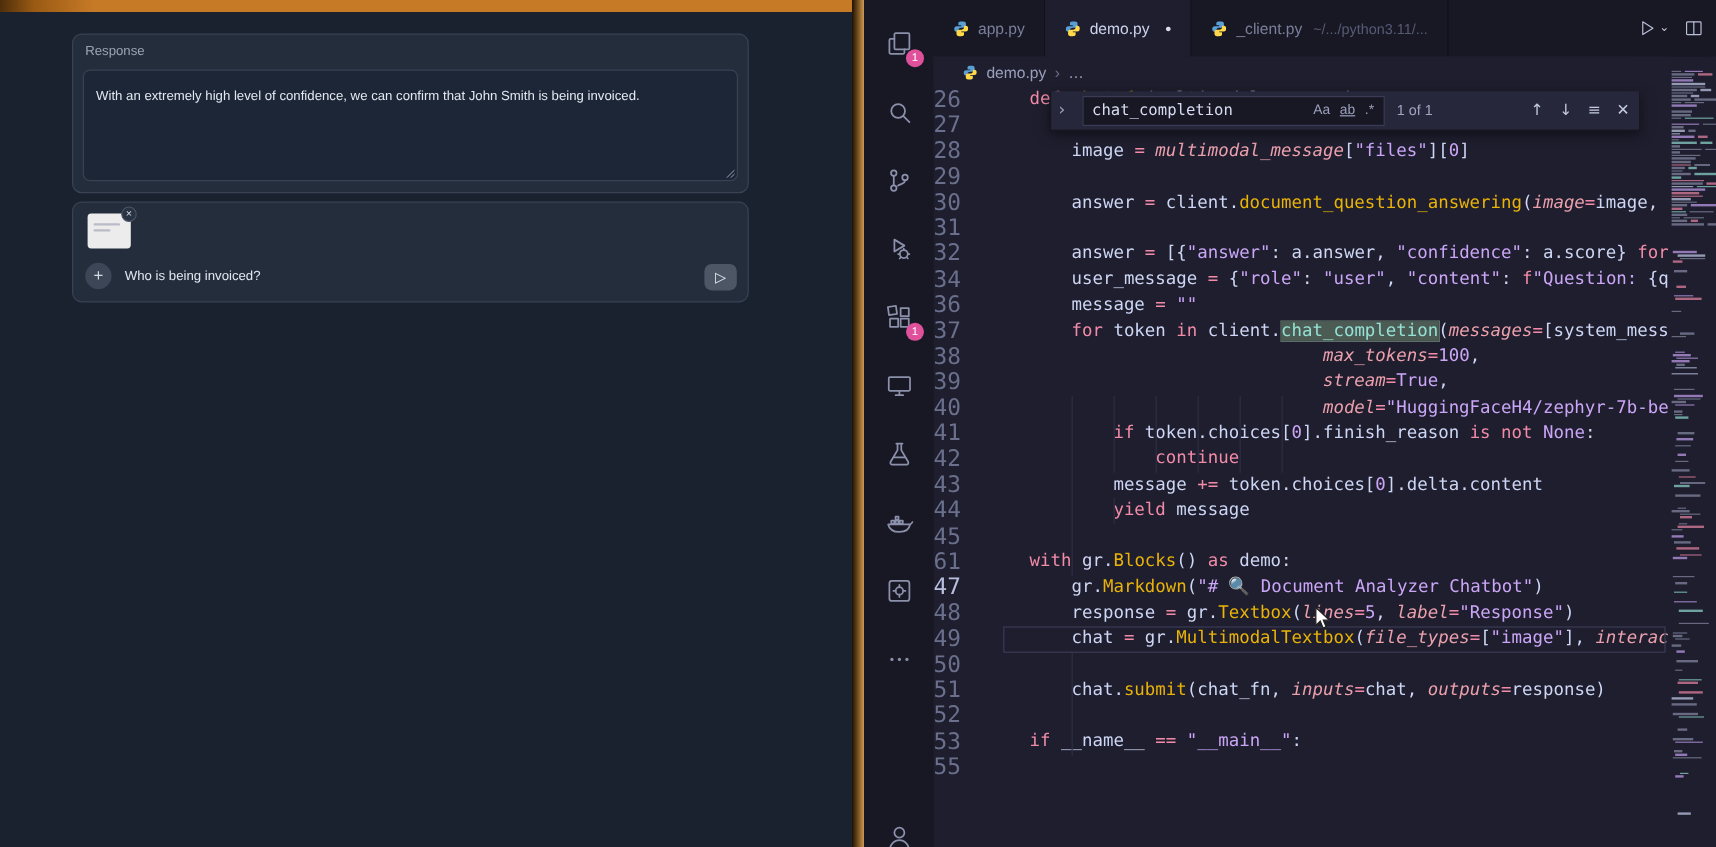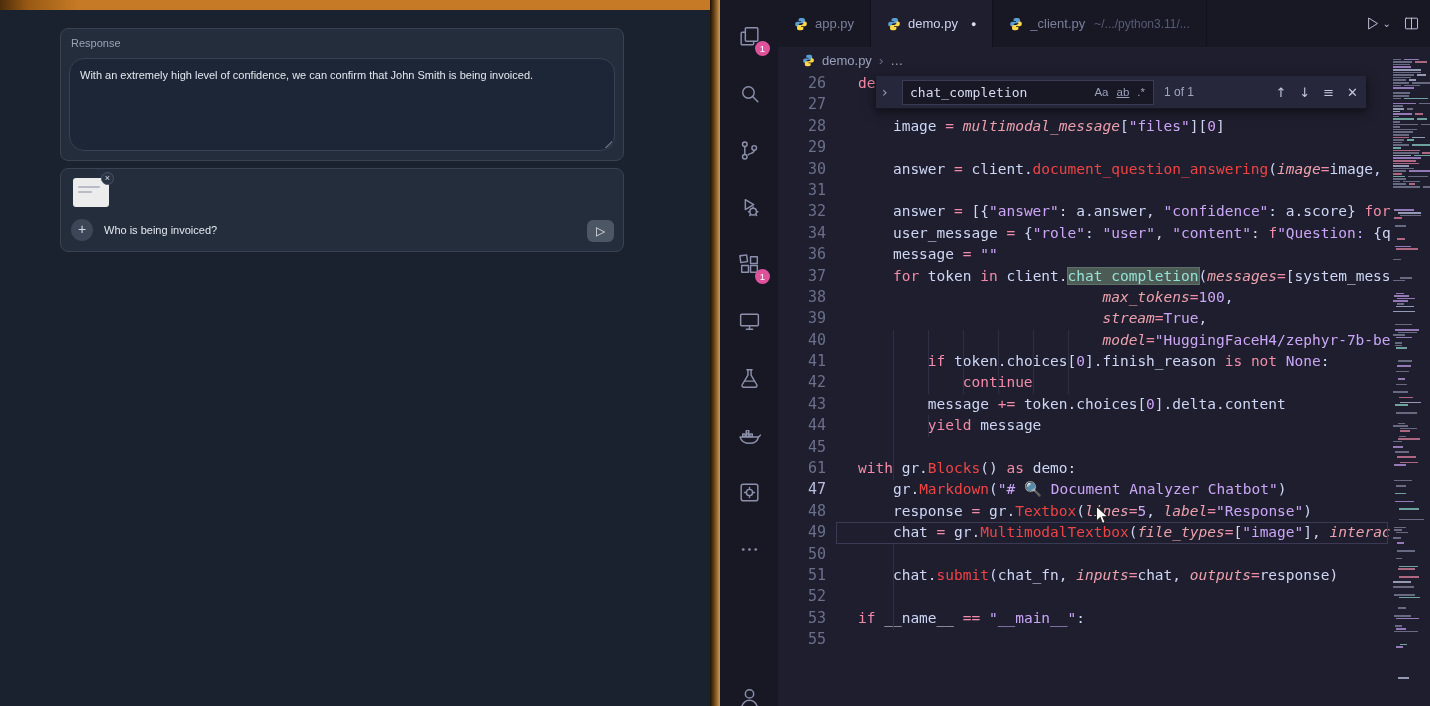--- a/index.html
+++ b/index.html
@@ -9,22 +9,22 @@
     -webkit-font-smoothing:antialiased;
   }
   
   .gradio-panel{position:absolute;left:0;top:0;width:710px;height:706px;background:#1a222f}
   .orange-bar{position:absolute;left:0;top:0;width:710px;height:10px;
     background:linear-gradient(90deg,#4e2e0a 0%,#9a5a14 4%,#c67a26 11%,#c67a26 100%)}
   .g-block{position:absolute;background:#232d3c;border:1px solid #3a4354;border-radius:8px;box-sizing:border-box}
   .g-response{left:60px;top:28px;width:564px;height:133px}
   .g-label{position:absolute;left:10px;top:8px;font-size:11px;color:#9aa4b5}
   .g-textarea{position:absolute;left:8px;top:29px;right:8px;bottom:9px;background:#1c2636;
-    border:1px solid #394253;border-radius:15px;color:#e3e8f0;font-size:11px;line-height:1.45;
-    padding:9px 10px;box-sizing:border-box;overflow:hidden}
+    border:1px solid #394253;border-radius:6px;color:#e3e8f0;font-size:11px;line-height:1.45;
+    padding:14px 10px;box-sizing:border-box;overflow:hidden}
   .g-textarea::after{content:"";position:absolute;right:2px;bottom:2px;width:8px;height:8px;
     background:linear-gradient(135deg,transparent 55%,#5b6679 55%,#5b6679 65%,transparent 65%,transparent 75%,#5b6679 75%,#5b6679 85%,transparent 85%)}
   .g-chat{left:60px;top:168px;width:564px;height:84px}
   .g-thumb{position:absolute;left:12px;top:9px;width:36px;height:29px;background:#ececec;border-radius:3px}
   .g-thumb-line{position:absolute;background:#b9bcc6;height:2px;border-radius:1px}
   .g-thumb-line.a{left:5px;top:8px;width:22px}
   .g-thumb-line.b{left:5px;top:13px;width:14px}
   .g-thumb-x{position:absolute;left:40px;top:3px;width:13px;height:13px;border-radius:50%;
     background:#2a3342;border:1px solid #4a5366;color:#cfd6e2;font-size:9px;line-height:11px;
     text-align:center;box-sizing:border-box;cursor:pointer}
@@ -64,28 +64,28 @@
     stroke-linecap:round;stroke-linejoin:round;display:block}
   .ea-chevron{font-size:10px;color:#b9bfd6;font-family:"DejaVu Sans",sans-serif}
   .breadcrumb{position:absolute;left:0;top:47px;right:40px;height:26px;background:#1e1e2e;
     display:flex;align-items:center;gap:7px;padding-left:24px;font-size:13px;color:#9aa0bb}
   .bc-icon svg{width:13px;height:13px;display:block}
   .bc-sep{color:#6b7089}
   
   .code-wrap{position:absolute;left:0;top:73px;right:40px;bottom:0;overflow:hidden}
   .code-line{display:flex;height:21.4px;line-height:21.4px;white-space:pre;
     font-family:"DejaVu Sans Mono",monospace;font-size:14.5px;color:#cdd6f4}
-  .ln{flex:0 0 48px;width:48px;text-align:right;color:#6a708c;font-size:15px}
+  .ln{flex:0 0 48px;width:48px;color:#6a708c;font-size:19px}
   .ln-cur{color:#b8bfdd}
   .lc{margin-left:32px}
   .tk-k{color:#f38ba8}
   .tk-o{color:#f38ba8}
   .tk-s{color:#cba6f7}
   .tk-n{color:#cba6f7}
-  .tk-f{color:#ef4444}
+  .tk-f{color:#eab308}
   .tk-p{color:#eba0ac;font-style:italic}
   .tk-v{color:#cdd6f4}
   .tk-h{color:#94e2d5;background:#4d5b55;outline:1px solid #5d6f66}
   .cur-line-box{position:absolute;left:58px;right:2px;top:449.4px;height:21.4px;
     border:1px solid #3a3a55;box-sizing:border-box;pointer-events:none}
   .ig{position:absolute;width:1px;background:#2e2e44;pointer-events:none}
   
   .find-widget{position:absolute;left:97px;top:76px;width:492px;height:33px;background:#27273c;
     border:1px solid #16161f;border-top:none;box-shadow:0 3px 10px rgba(0,0,0,.5);
     display:flex;align-items:center;padding:0 8px 0 6px;gap:8px;z-index:6;box-sizing:border-box}

